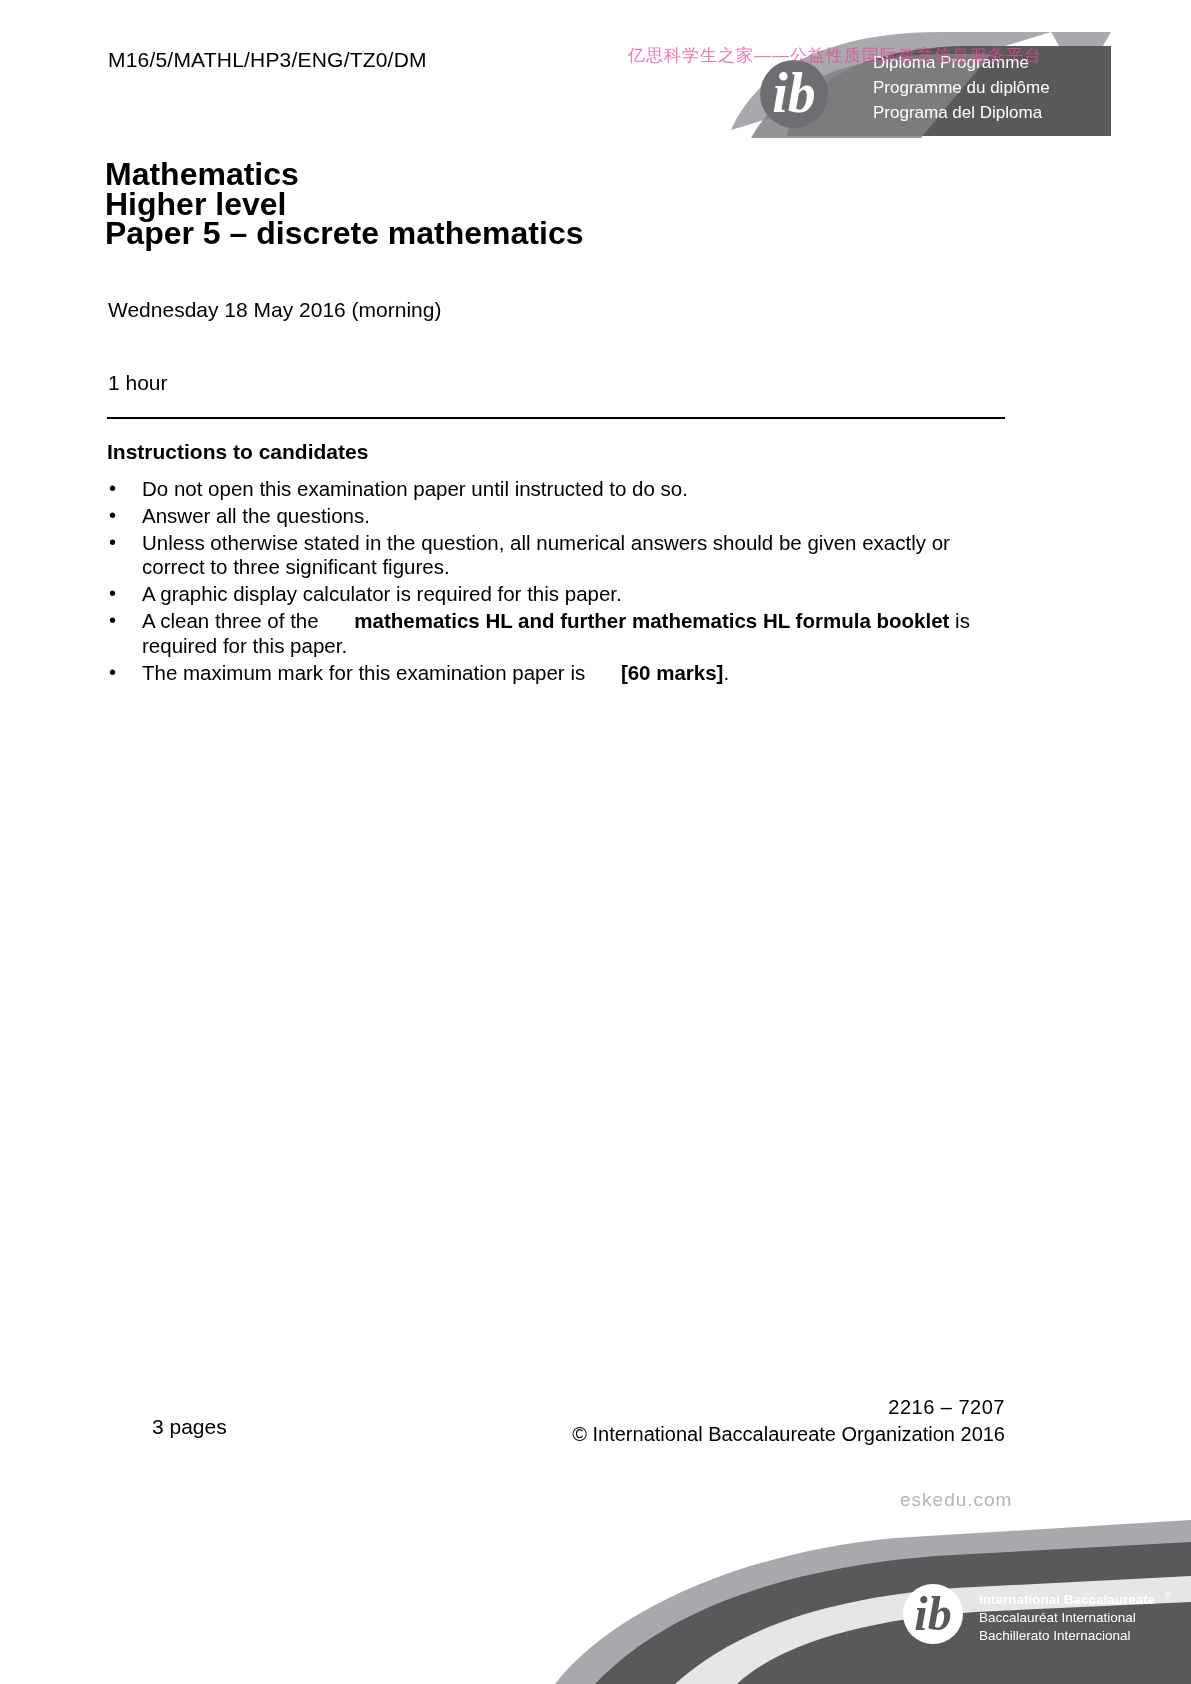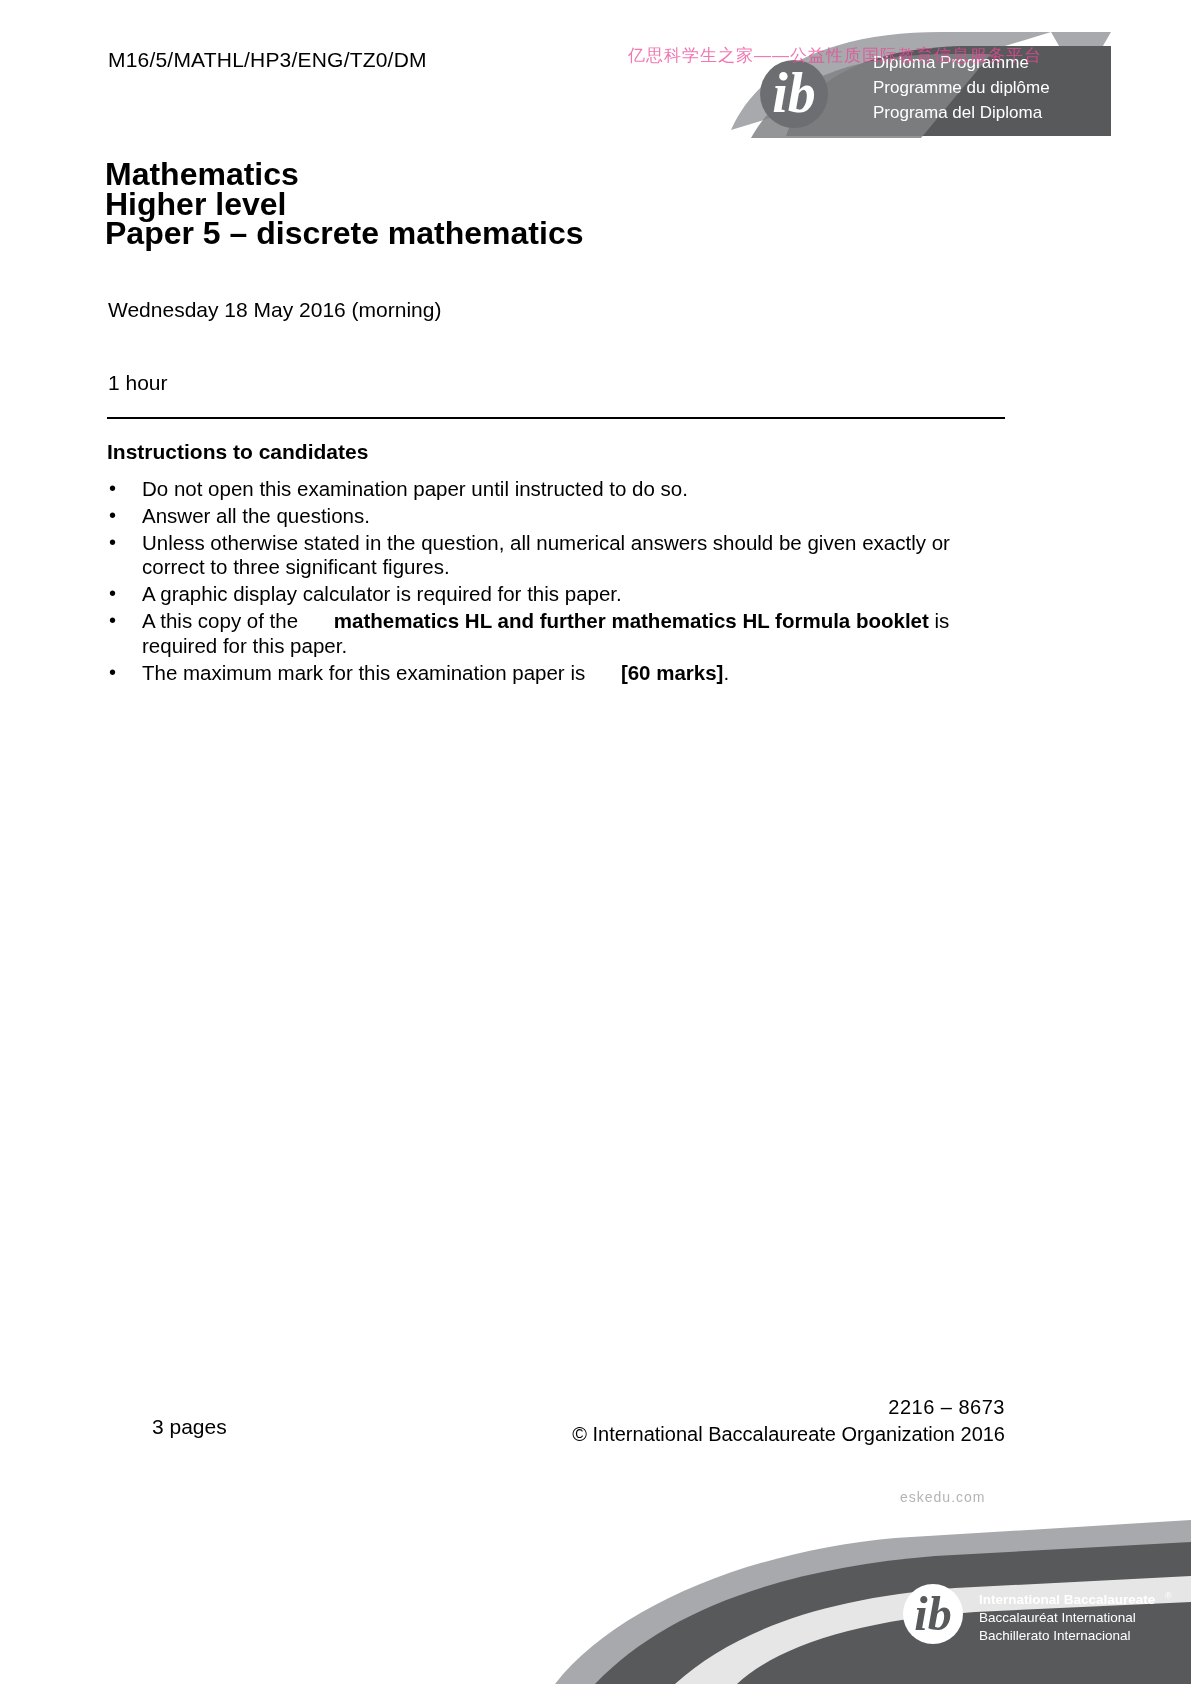--- a/index.html
+++ b/index.html
@@ -137,21 +137,21 @@
     text-align: right;
     font-size: 20px;
     line-height: 27px;
   }
   .footer-code { letter-spacing: 0.5px; }
 
   .watermark-bottom {
     position: absolute;
     left: 900px;
     top: 1489px;
-    font-size: 14px;
+    font-size: 19px;
     color: #b4b4b4;
     letter-spacing: 1px;
     pointer-events: none;
   }
 
   
   .bottom-art {
     position: absolute;
     left: 555px;
     top: 1498px;
@@ -206,27 +206,27 @@
 
   <div class="rule"></div>
 
   <div class="instr-heading">Instructions to candidates</div>
 
   <ul class="instr-list" id="instructions-list">
       <li><span class="bullet">•</span><span>Do not open this examination paper until instructed to do so.</span></li>
       <li><span class="bullet">•</span><span>Answer all the questions.</span></li>
       <li><span class="bullet">•</span><span>Unless otherwise stated in the question, all numerical answers should be given exactly or correct to three significant figures.</span></li>
       <li><span class="bullet">•</span><span>A graphic display calculator is required for this paper.</span></li>
-      <li><span class="bullet">•</span><span>A this copy of the </span><b>mathematics HL and further mathematics HL formula booklet</b><span> is required for this paper.</span></li>
+      <li><span class="bullet">•</span><span>A clean three of the </span><b>mathematics HL and further mathematics HL formula booklet</b><span> is required for this paper.</span></li>
       <li><span class="bullet">•</span><span>The maximum mark for this examination paper is </span><b>[60 marks]</b><span>.</span></li>
     </ul>
 
   <div class="pages-count">3 pages</div>
   <div class="footer-right">
-    <div class="footer-code">2216 – 8673</div>
+    <div class="footer-code">2216 – 7207</div>
     <div>© International Baccalaureate Organization 2016</div>
   </div>
 
   <div class="watermark-bottom">eskedu.com</div>
 
   <div class="bottom-art">
     <svg width="636" height="186" viewBox="0 0 636 186" xmlns="http://www.w3.org/2000/svg">
 
       <path d="M0,186 C60,110 190,54 340,40 L636,22 L636,72 L330,88 C210,96 110,134 64,186 Z" fill="#a7a9ac"></path>
       <path d="M40,186 C110,112 230,70 380,58 L636,44 L636,186 Z" fill="#58595b"></path>

